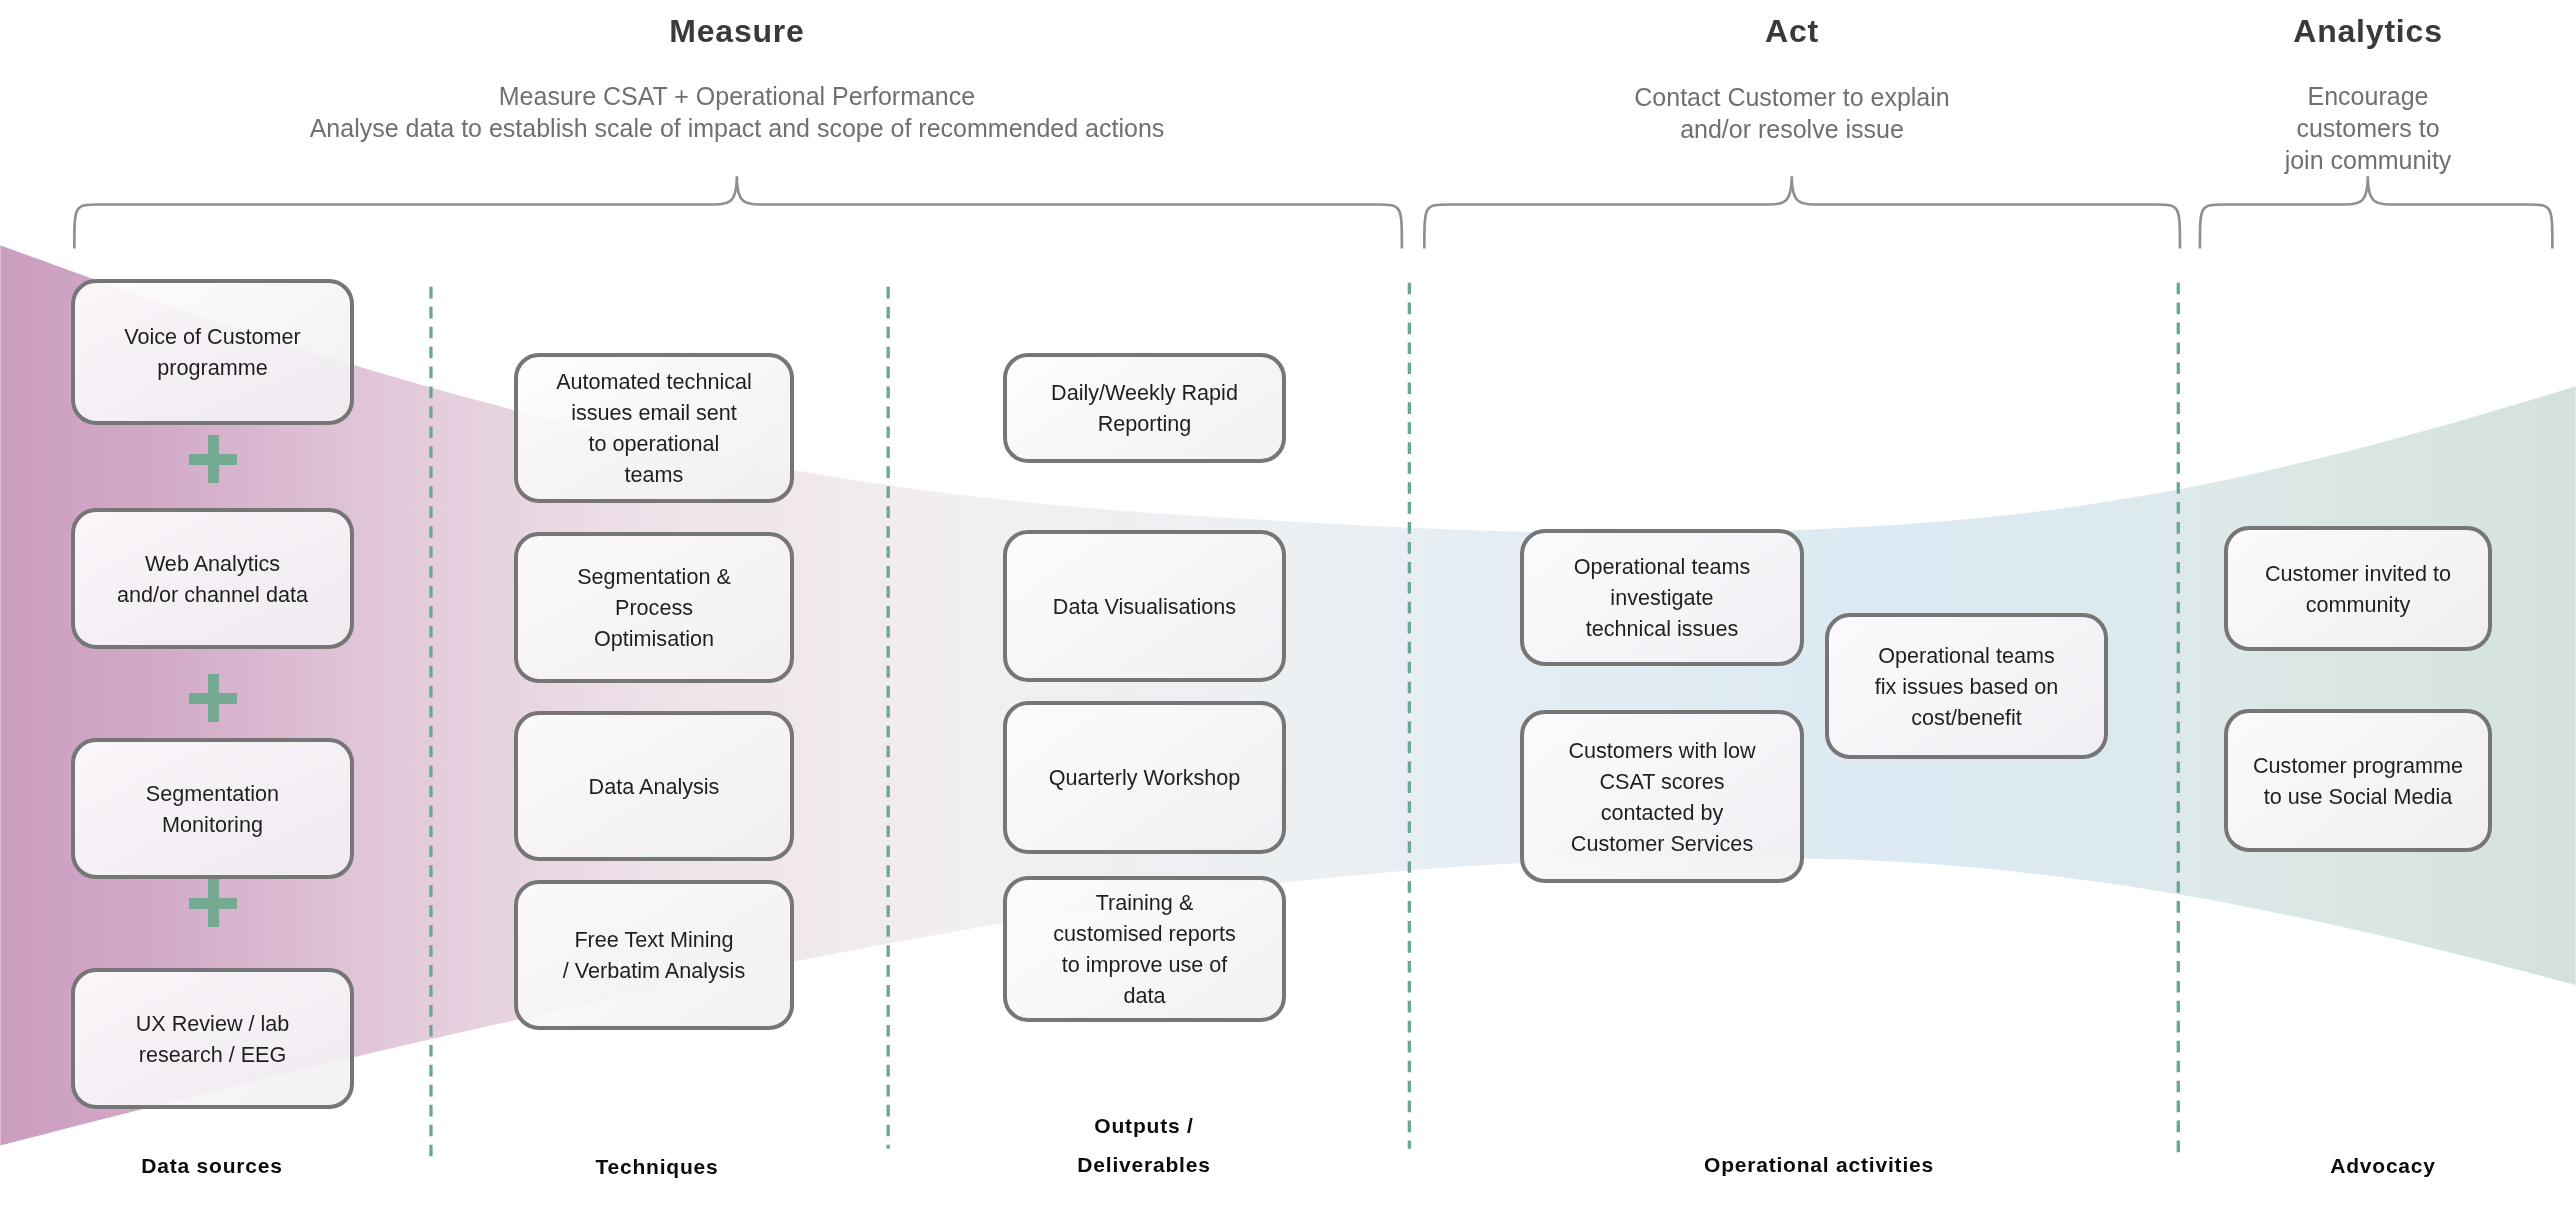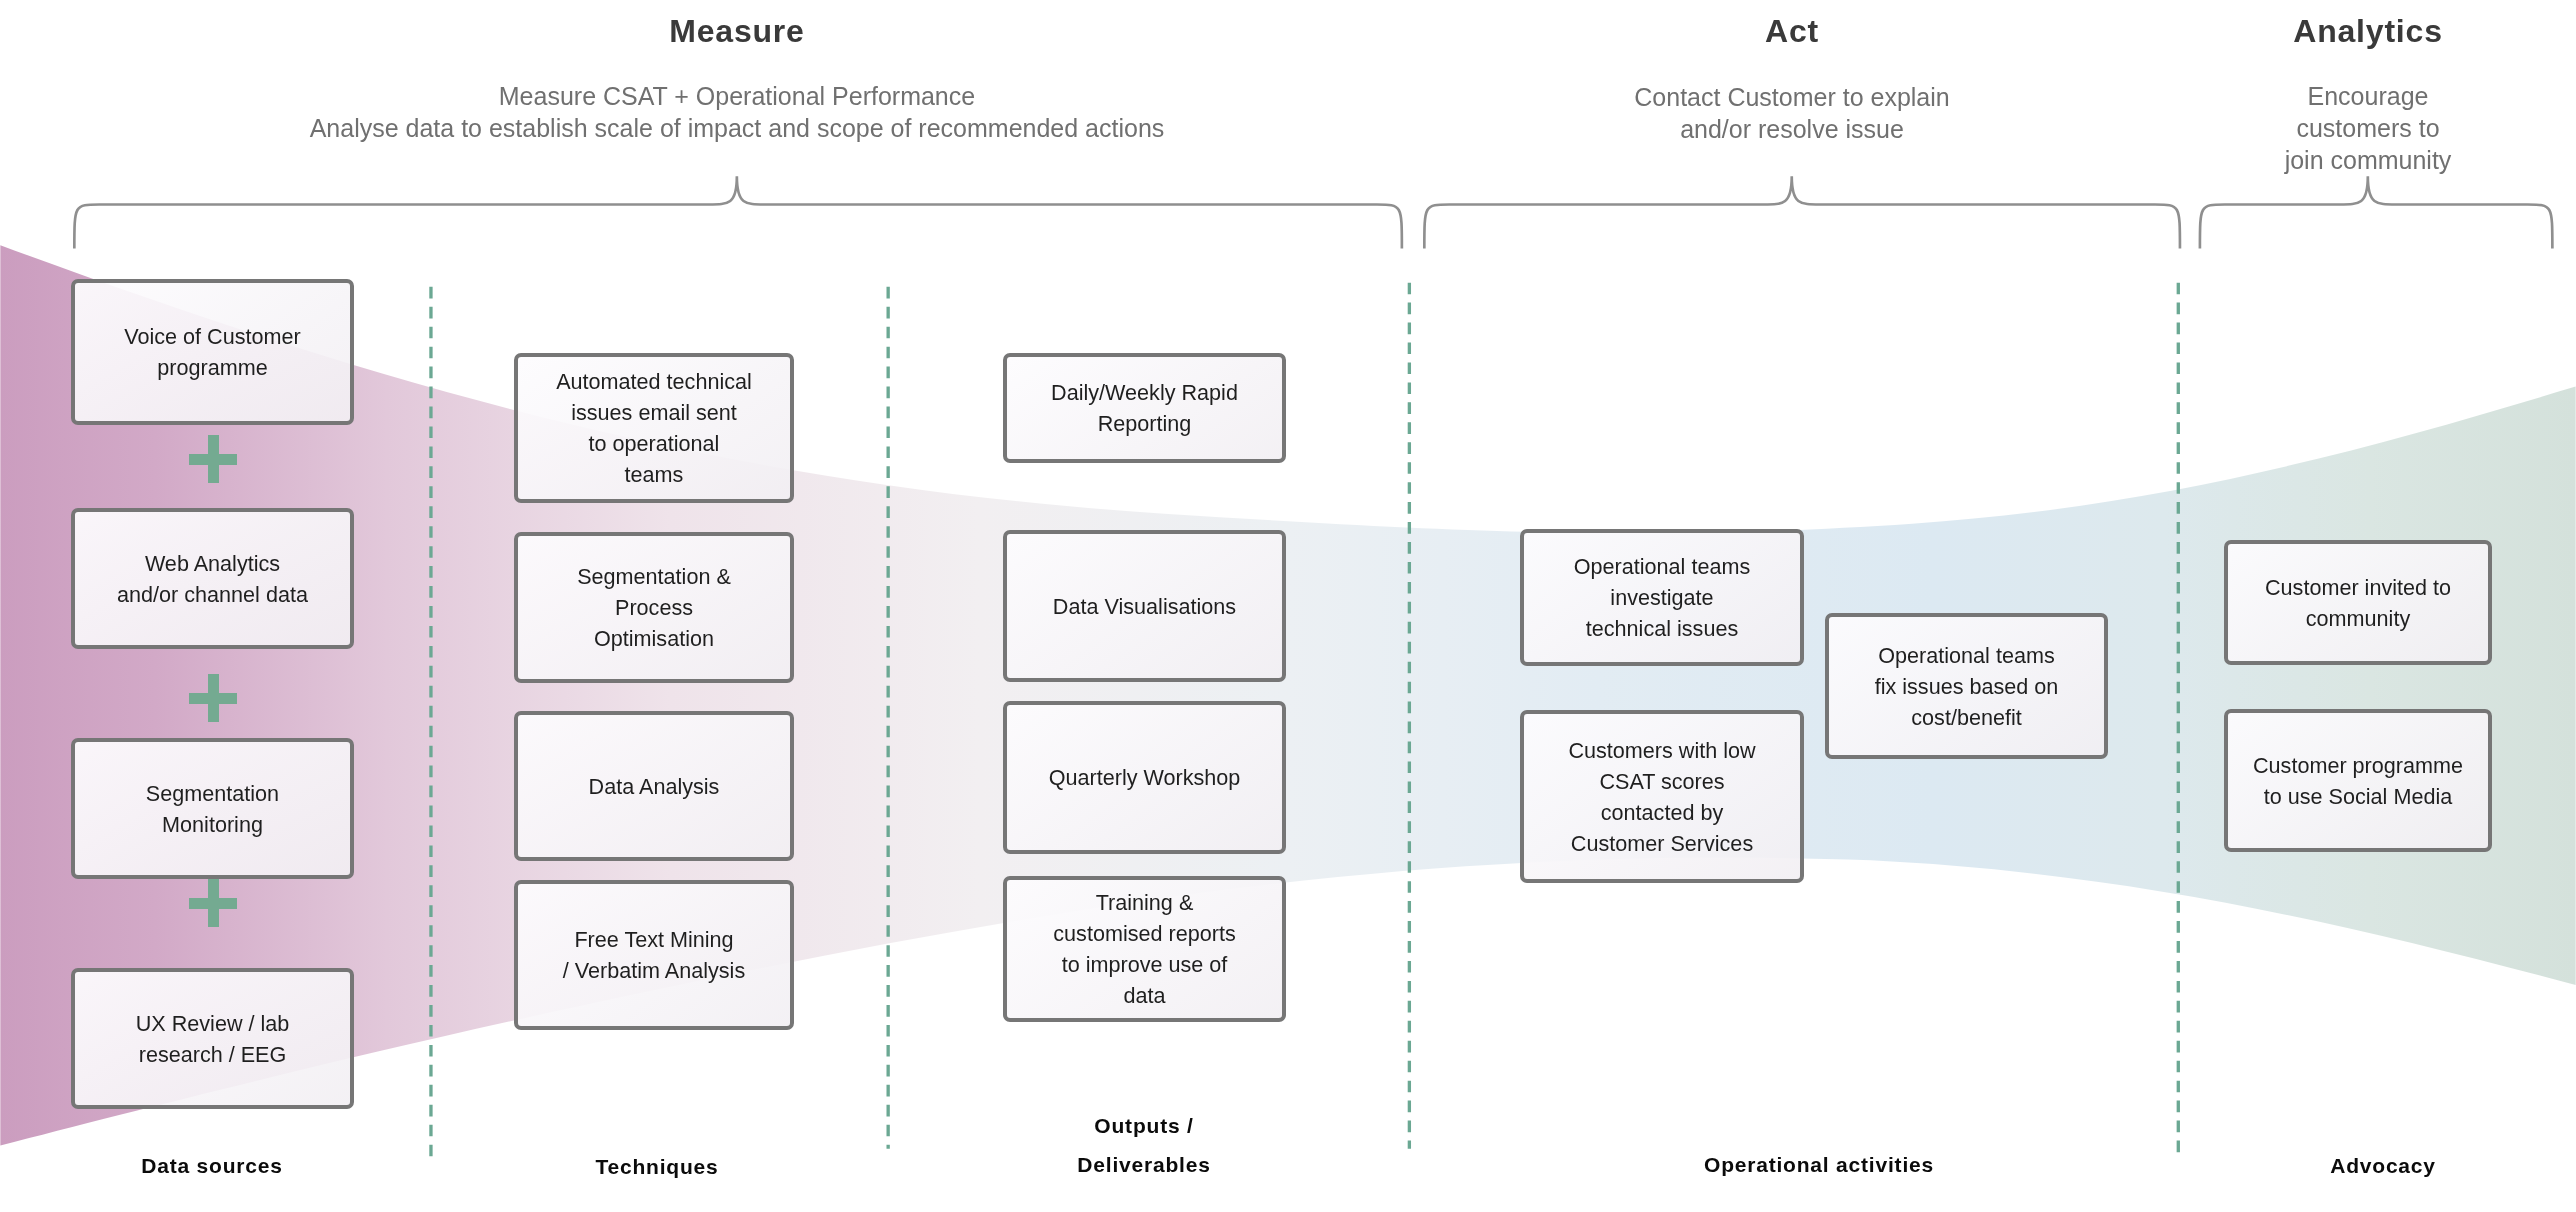--- a/index.html
+++ b/index.html
@@ -20,21 +20,21 @@
   .bg{position:absolute;left:0;top:0;}
   .vline{stroke:var(--c-dash);stroke-width:4;stroke-dasharray:14 10;fill:none;}
   .brace{stroke:var(--c-brace);stroke-width:3.2;fill:none;}
 
   .phase{position:absolute;transform:translateX(-50%);text-align:center;}
   .phase-title{font-size:32px;font-weight:bold;color:var(--c-title);letter-spacing:0.8px;white-space:nowrap;}
   .phase-sub{position:absolute;transform:translateX(-50%);text-align:center;font-size:25px;line-height:32px;color:var(--c-sub);white-space:pre-line;}
 
   .node{
     position:absolute;display:flex;align-items:center;justify-content:center;
-    box-sizing:border-box;border:4.2px solid var(--c-border);border-radius:7px;
+    box-sizing:border-box;border:4.2px solid var(--c-border);border-radius:25px;
     background:linear-gradient(145deg, rgba(253,252,254,0.93), rgba(242,239,243,0.9));
     color:var(--c-box-text);font-size:21.6px;line-height:31px;text-align:center;
     white-space:pre-line;padding:5px 6.7px;
   }
 
   .plus{position:absolute;width:48px;height:48px;}
   .plus::before{content:"";position:absolute;left:0;top:19px;width:48px;height:10.8px;background:var(--c-plus);}
   .plus::after{content:"";position:absolute;left:19px;top:0;width:10.8px;height:48px;background:var(--c-plus);}
 
   .col-label{
@@ -148,21 +148,21 @@
 investigate
 technical issues</div>
   <div class="node" style="left:1520px;top:710px;width:284px;height:173px">Customers with low
 CSAT scores
 contacted by
 Customer Services</div>
   <div class="node" style="left:1825px;top:613px;width:283px;height:146px">Operational teams
 fix issues based on
 cost/benefit</div>
 
-  <div class="node" style="left:2224px;top:540px;width:268px;height:125px">Customer invited to
+  <div class="node" style="left:2224px;top:526px;width:268px;height:125px">Customer invited to
 community</div>
   <div class="node" style="left:2224px;top:709px;width:268px;height:143px">Customer programme
 to use Social Media</div>
 
   <div class="col-label" style="left:212px;top:1146px">Data sources</div>
   <div class="col-label" style="left:657px;top:1147px">Techniques</div>
   <div class="col-label" style="left:1144px;top:1106px">Outputs /
 Deliverables</div>
   <div class="col-label" style="left:1819px;top:1145px">Operational activities</div>
   <div class="col-label" style="left:2383px;top:1146px">Advocacy</div>

